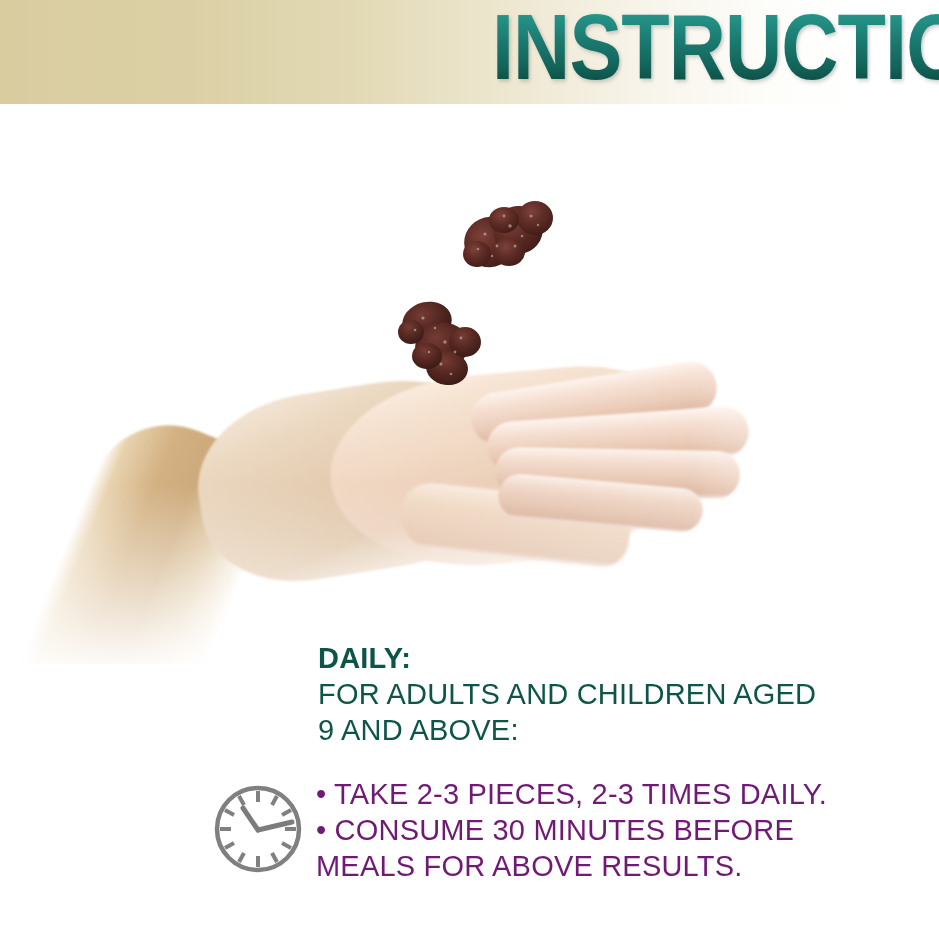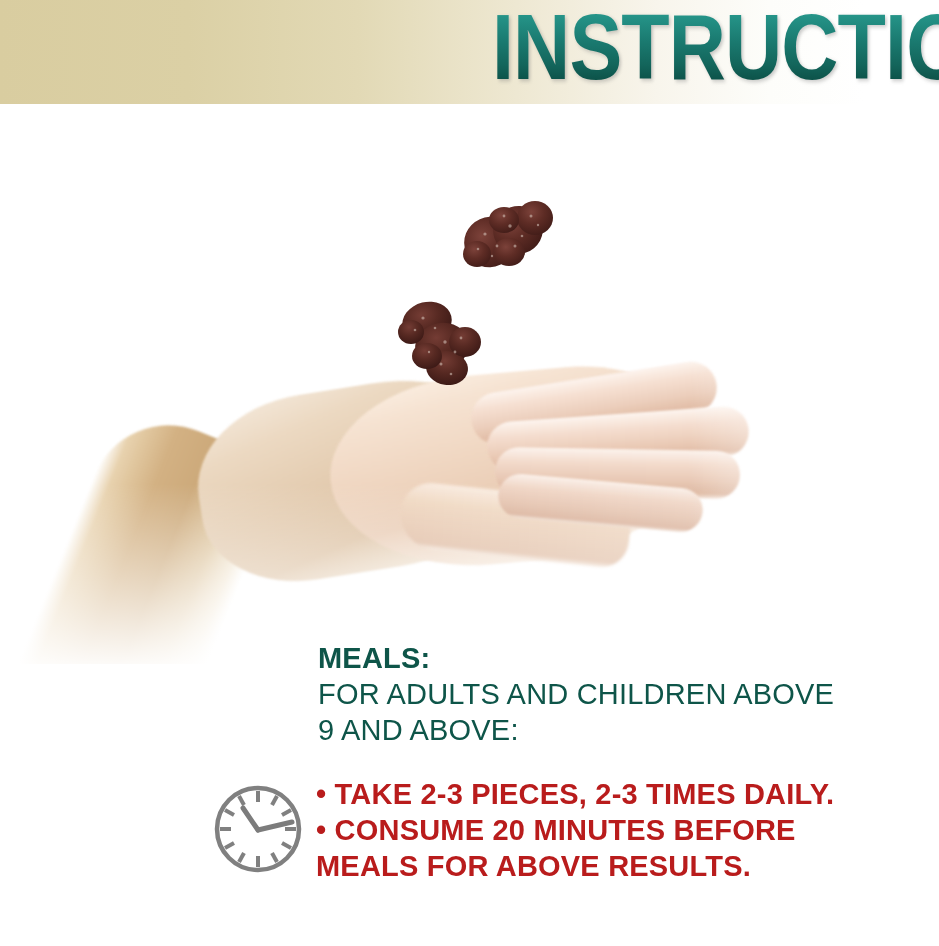--- a/index.html
+++ b/index.html
@@ -239,22 +239,21 @@
     line-height: 36px;
     letter-spacing: 0.2px;
     white-space: nowrap;
   }
   .copy-line.bold { font-weight: 700; }
   .bullets {
     position: absolute;
     left: 316px;
     top: 776px;
     width: 620px;
-    color: #b91c1c;
-    font-weight: bold;
+    color: #701a75;
   }
   .bullet-line {
     font-size: 29px;
     line-height: 36px;
     letter-spacing: 0.2px;
     white-space: nowrap;
   }
 
   
   .clock-icon {
@@ -343,22 +342,22 @@
           <circle cx="18" cy="36" r="1.3"></circle>
         <circle cx="64" cy="44" r="1.4"></circle>
           <circle cx="32" cy="58" r="1.2"></circle>
         <circle cx="54" cy="80" r="1.3"></circle>
       </g>
     </svg>
 
   </div>
 
   <div class="copy">
-    <div class="copy-line bold">MEALS:</div>
-    <div class="copy-line">FOR ADULTS AND CHILDREN ABOVE</div>
+    <div class="copy-line bold">DAILY:</div>
+    <div class="copy-line">FOR ADULTS AND CHILDREN AGED</div>
     <div class="copy-line">9 AND ABOVE:</div>
   </div>
 
   <svg class="clock-icon" viewBox="0 0 92 92">
     <circle cx="46" cy="46" r="41" fill="none" stroke="#808080" stroke-width="4.5"></circle>
     <g stroke="#808080" stroke-width="4" stroke-linecap="butt">
       <line x1="46" y1="8" x2="46" y2="19"></line>
       <line x1="65" y1="13" x2="60" y2="22"></line>
       <line x1="79" y1="27" x2="70" y2="32"></line>
       <line x1="84" y1="46" x2="73" y2="46"></line>
@@ -370,17 +369,17 @@
       <line x1="8" y1="46" x2="19" y2="46"></line>
       <line x1="13" y1="27" x2="22" y2="32"></line>
       <line x1="27" y1="13" x2="32" y2="22"></line>
     </g>
     <line x1="46" y1="47" x2="31" y2="25" stroke="#7c7c7c" stroke-width="5" stroke-linecap="round"></line>
     <line x1="46" y1="47" x2="80" y2="39" stroke="#7c7c7c" stroke-width="5" stroke-linecap="round"></line>
   </svg>
 
   <div class="bullets">
     <div class="bullet-line">• TAKE 2-3 PIECES, 2-3 TIMES DAILY.</div>
-    <div class="bullet-line">• CONSUME 20 MINUTES BEFORE</div>
+    <div class="bullet-line">• CONSUME 30 MINUTES BEFORE</div>
     <div class="bullet-line">MEALS FOR ABOVE RESULTS.</div>
   </div>
 
 </div>
 
 </body></html>

